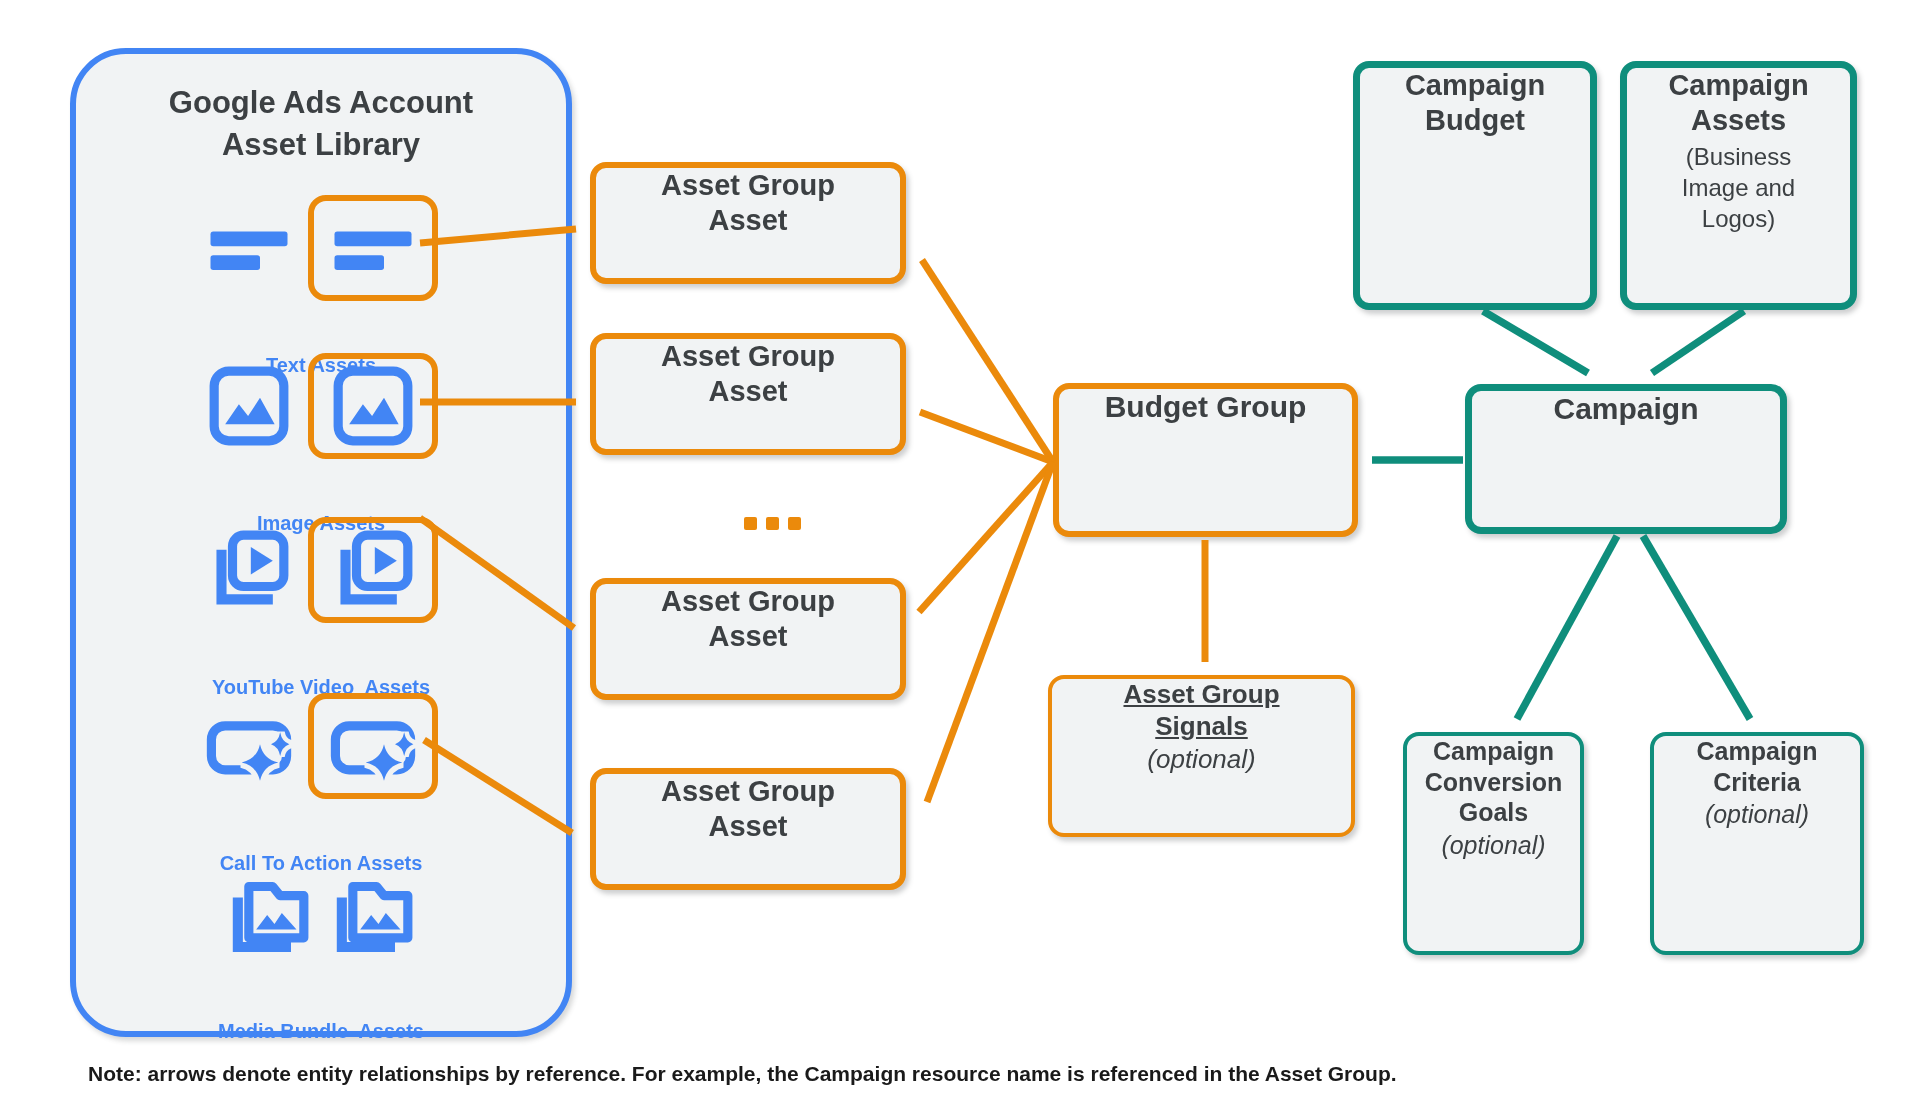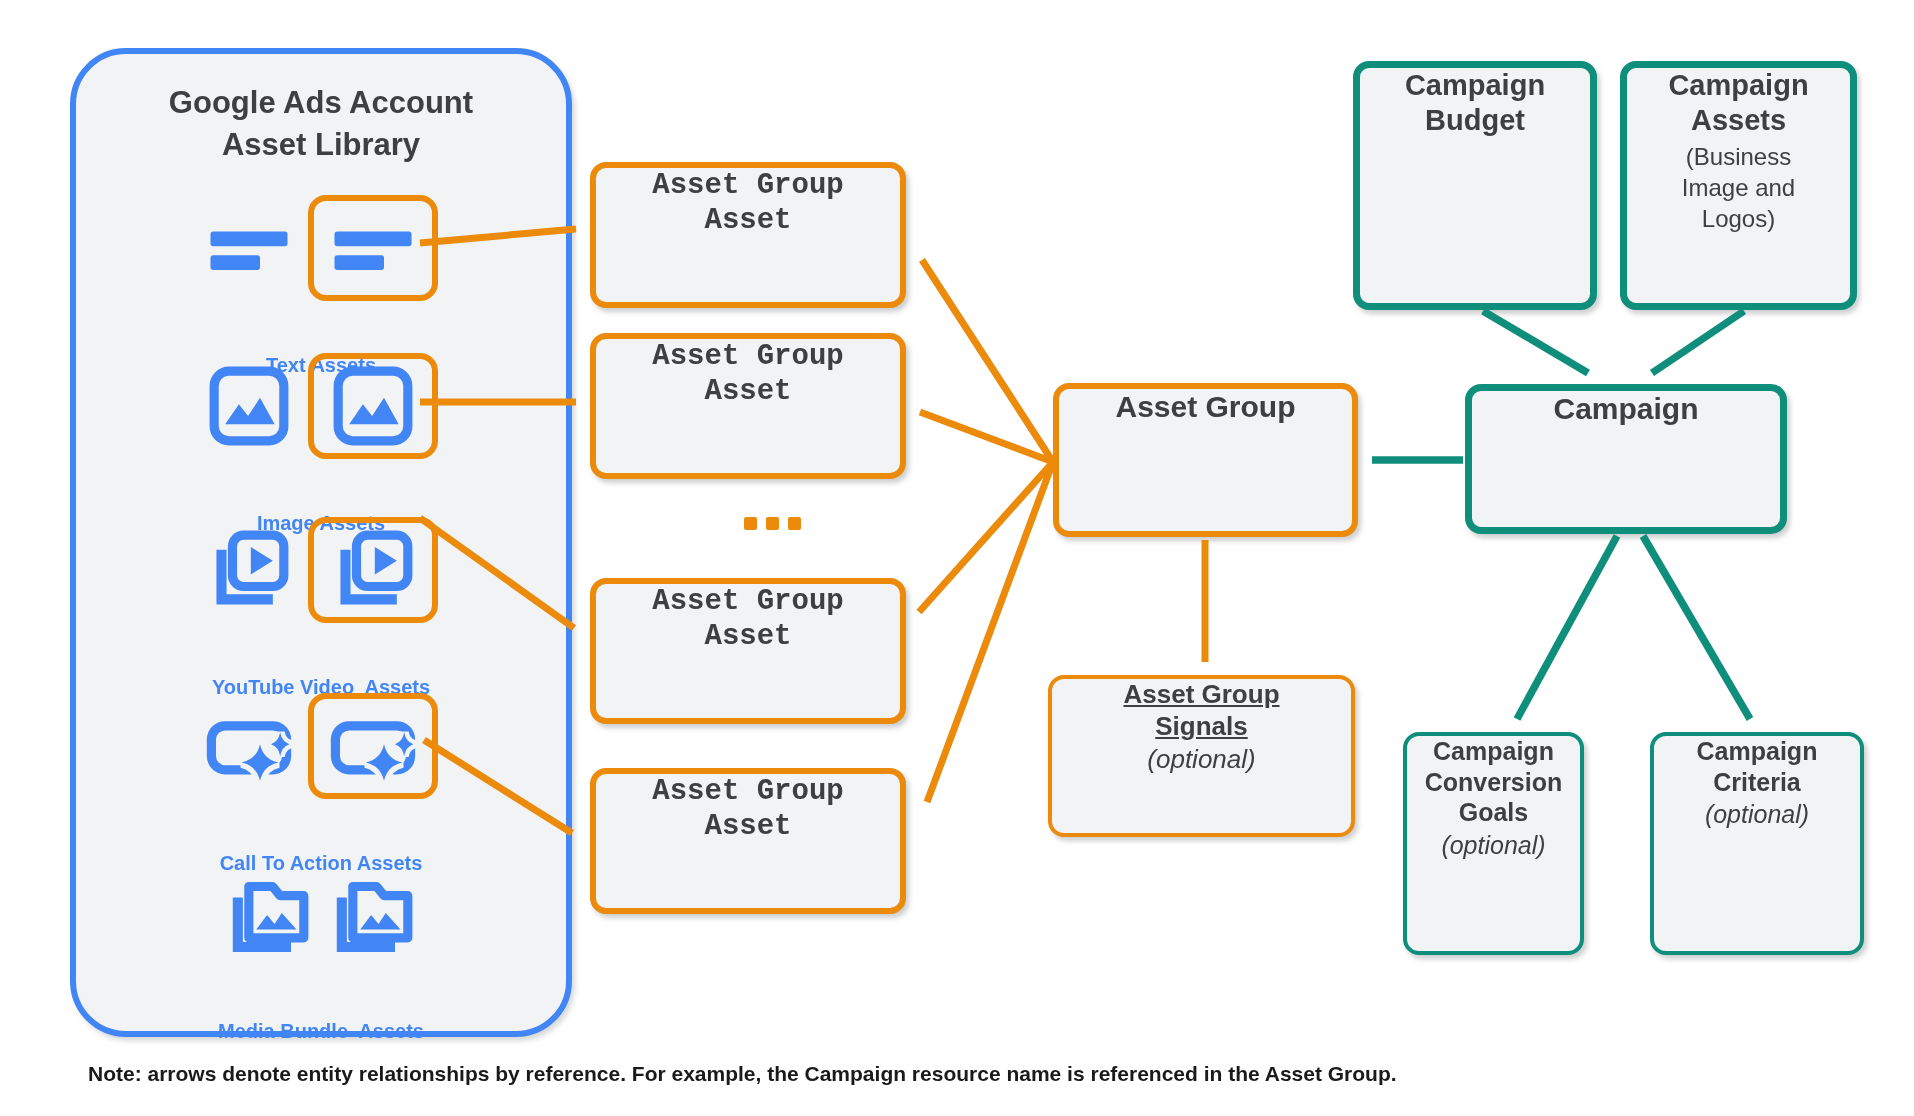--- a/index.html
+++ b/index.html
@@ -43,21 +43,21 @@
   .icon-pair{display:flex;align-items:center;gap:14px;height:108px;}
   .icon-slot{width:90px;height:90px;display:flex;align-items:center;justify-content:center;}
   .icon-slot svg{width:88px;height:88px;display:block;}
   .hl{
     box-sizing:border-box;width:130px;height:106px;border:6px solid var(--orange);border-radius:18px;
     display:flex;align-items:center;justify-content:center;
   }
   .lib-label{margin-top:8px;font-size:20px;font-weight:bold;color:var(--blue);white-space:pre;}
 
   
-  .aga{left:590px;width:316px;height:146px;font-size:29px;font-family:Liberation Mono, monospace;}
+  .aga{left:590px;width:316px;height:122px;font-size:29px;}
   .aga .lbl{max-width:200px;}
   .aga1{top:162px}.aga2{top:333px}.aga3{top:578px}.aga4{top:768px}
   .asset-group{left:1053px;top:383px;width:305px;height:154px;font-size:30px;}
   .signals{left:1048px;top:675px;width:307px;height:162px;font-size:26px;}
   .signals .lbl{max-width:200px;text-decoration:underline;}
   .budget{left:1353px;top:61px;width:244px;height:249px;font-size:29px;}
   .budget .lbl{max-width:160px;}
   .cassets{left:1620px;top:61px;width:237px;height:249px;font-size:29px;}
   .cassets .lbl{max-width:160px;}
   .cassets .sub{font-weight:normal;font-size:24px;line-height:1.3;max-width:150px;margin-top:2px;}
@@ -226,21 +226,21 @@
       <i></i>
     </div>
   <div class="node orange-node aga aga3">
     <div class="lbl">Asset Group Asset</div>
   </div>
   <div class="node orange-node aga aga4">
     <div class="lbl">Asset Group Asset</div>
   </div>
 
   <div class="node orange-node asset-group">
-    <div class="lbl">Asset Group</div>
+    <div class="lbl">Budget Group</div>
   </div>
   <div class="node orange-node thin signals">
     <div class="lbl">Asset Group Signals</div>
     <div class="qual">(optional)</div>
   </div>
 
   <div class="node teal-node budget">
     <div class="lbl">Campaign Budget</div>
   </div>
   <div class="node teal-node cassets">

